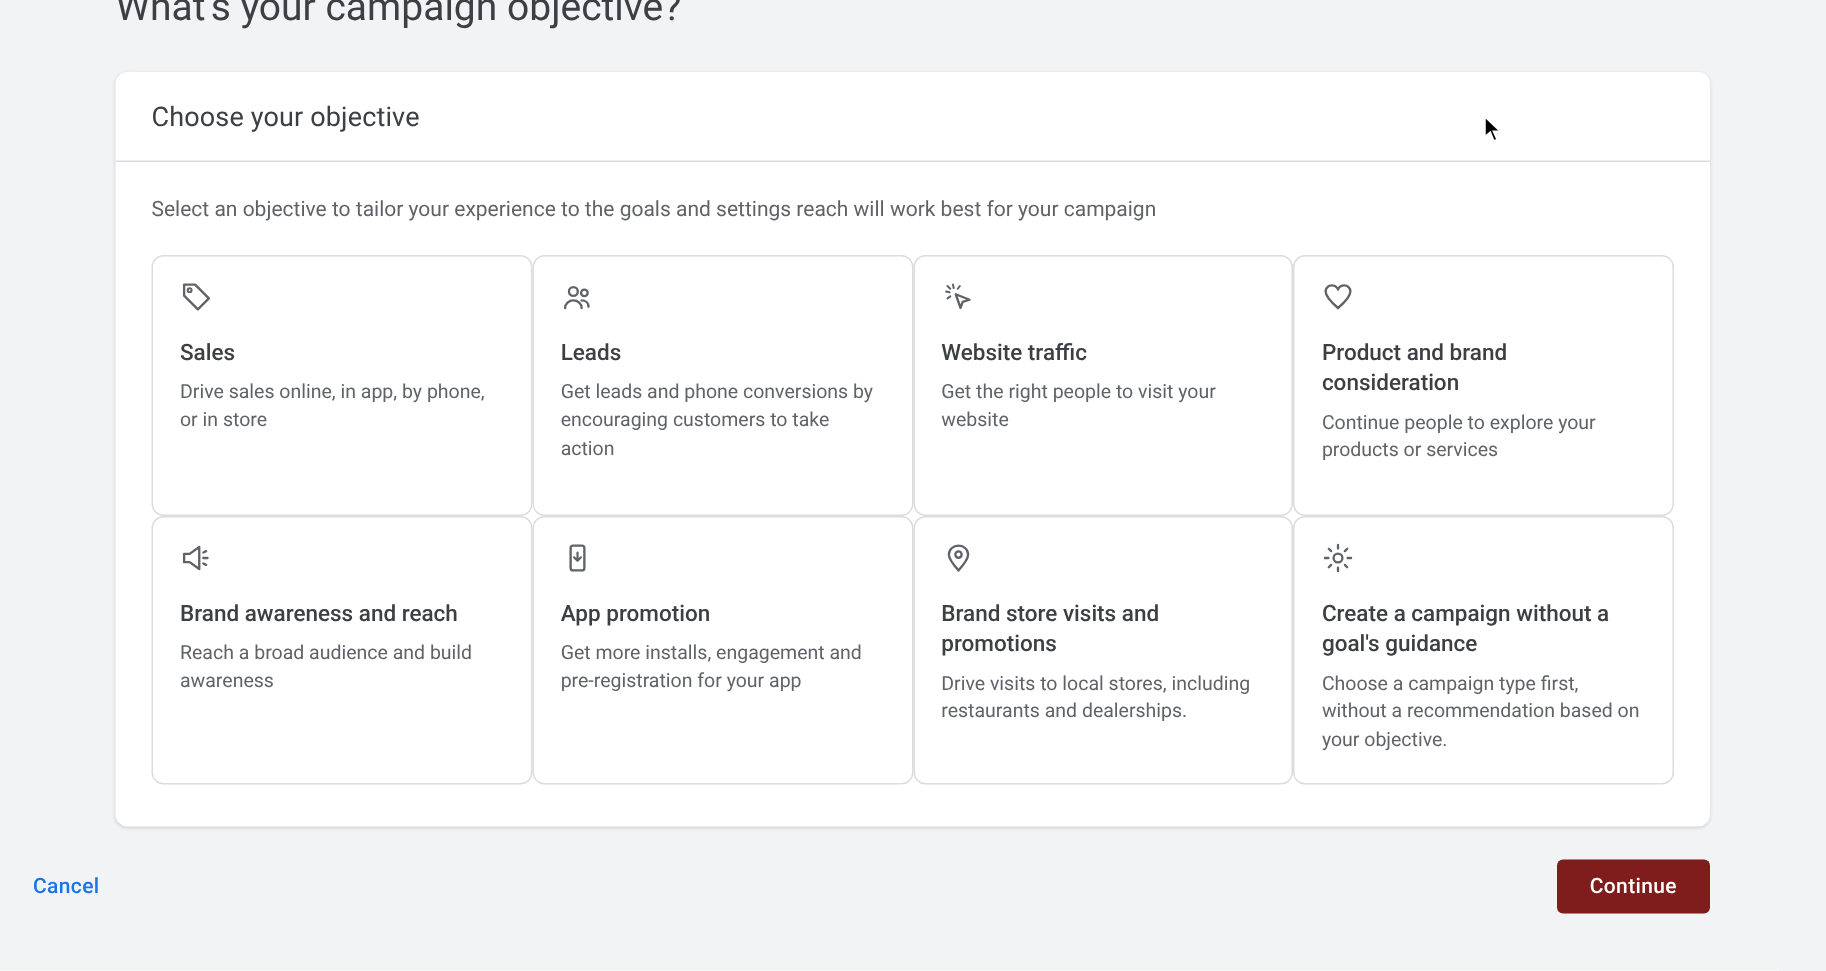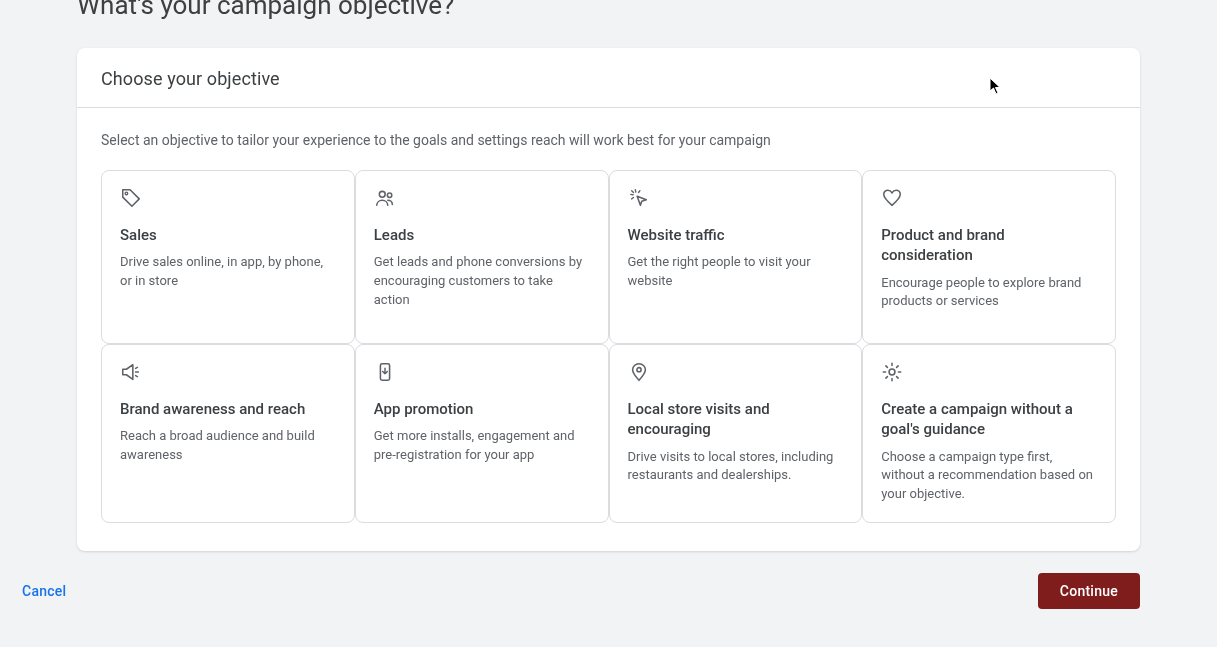--- a/index.html
+++ b/index.html
@@ -163,21 +163,21 @@
         <div class="obj-desc">Get the right people to visit your website</div>
       </div>
 
       <div class="obj-card">
         <div class="icon-wrap">
           <svg viewBox="0 0 24 24">
               <path d="M12 20 C5 14 3 11 3 8 C3 5.5 5 3.5 7.5 3.5 C9.3 3.5 11 4.6 12 6.3 C13 4.6 14.7 3.5 16.5 3.5 C19 3.5 21 5.5 21 8 C21 11 19 14 12 20 Z" stroke-width="1.7"></path>
             </svg>
         </div>
         <div class="obj-title">Product and brand consideration</div>
-        <div class="obj-desc">Encourage people to explore brand products or services</div>
+        <div class="obj-desc">Continue people to explore your products or services</div>
       </div>
 
       <div class="obj-card">
         <div class="icon-wrap">
           <svg viewBox="0 0 24 24">
               <path d="M3 9 L3 15 L7 15 L14 20 L14 4 L7 9 Z" stroke-width="1.7" stroke-linejoin="round"></path>
               <path d="M17 8 L19 7 M17 12 L20 12 M17 16 L19 17" stroke-width="1.7" stroke-linecap="round"></path>
             </svg>
         </div>
         <div class="obj-title">Brand awareness and reach</div>
@@ -195,21 +195,21 @@
         <div class="obj-desc">Get more installs, engagement and pre-registration for your app</div>
       </div>
 
       <div class="obj-card">
         <div class="icon-wrap">
           <svg viewBox="0 0 24 24">
               <path d="M12 21 C7 15.5 5 12.5 5 9.5 C5 5.9 8.1 3 12 3 C15.9 3 19 5.9 19 9.5 C19 12.5 17 15.5 12 21 Z" stroke-width="1.7"></path>
               <circle cx="12" cy="9.5" r="2.3" stroke-width="1.7"></circle>
             </svg>
         </div>
-        <div class="obj-title">Local store visits and encouraging</div>
+        <div class="obj-title">Brand store visits and promotions</div>
         <div class="obj-desc">Drive visits to local stores, including restaurants and dealerships.</div>
       </div>
 
       <div class="obj-card">
         <div class="icon-wrap">
           <svg viewBox="0 0 24 24">
               <circle cx="12" cy="12" r="3.2" stroke-width="1.7"></circle>
               <path d="M12 2.5 L12 5 M12 19 L12 21.5 M21.5 12 L19 12 M5 12 L2.5 12 M18.7 5.3 L17 7 M7 17 L5.3 18.7 M18.7 18.7 L17 17 M7 7 L5.3 5.3" stroke-width="1.7" stroke-linecap="round"></path>
             </svg>
         </div>

